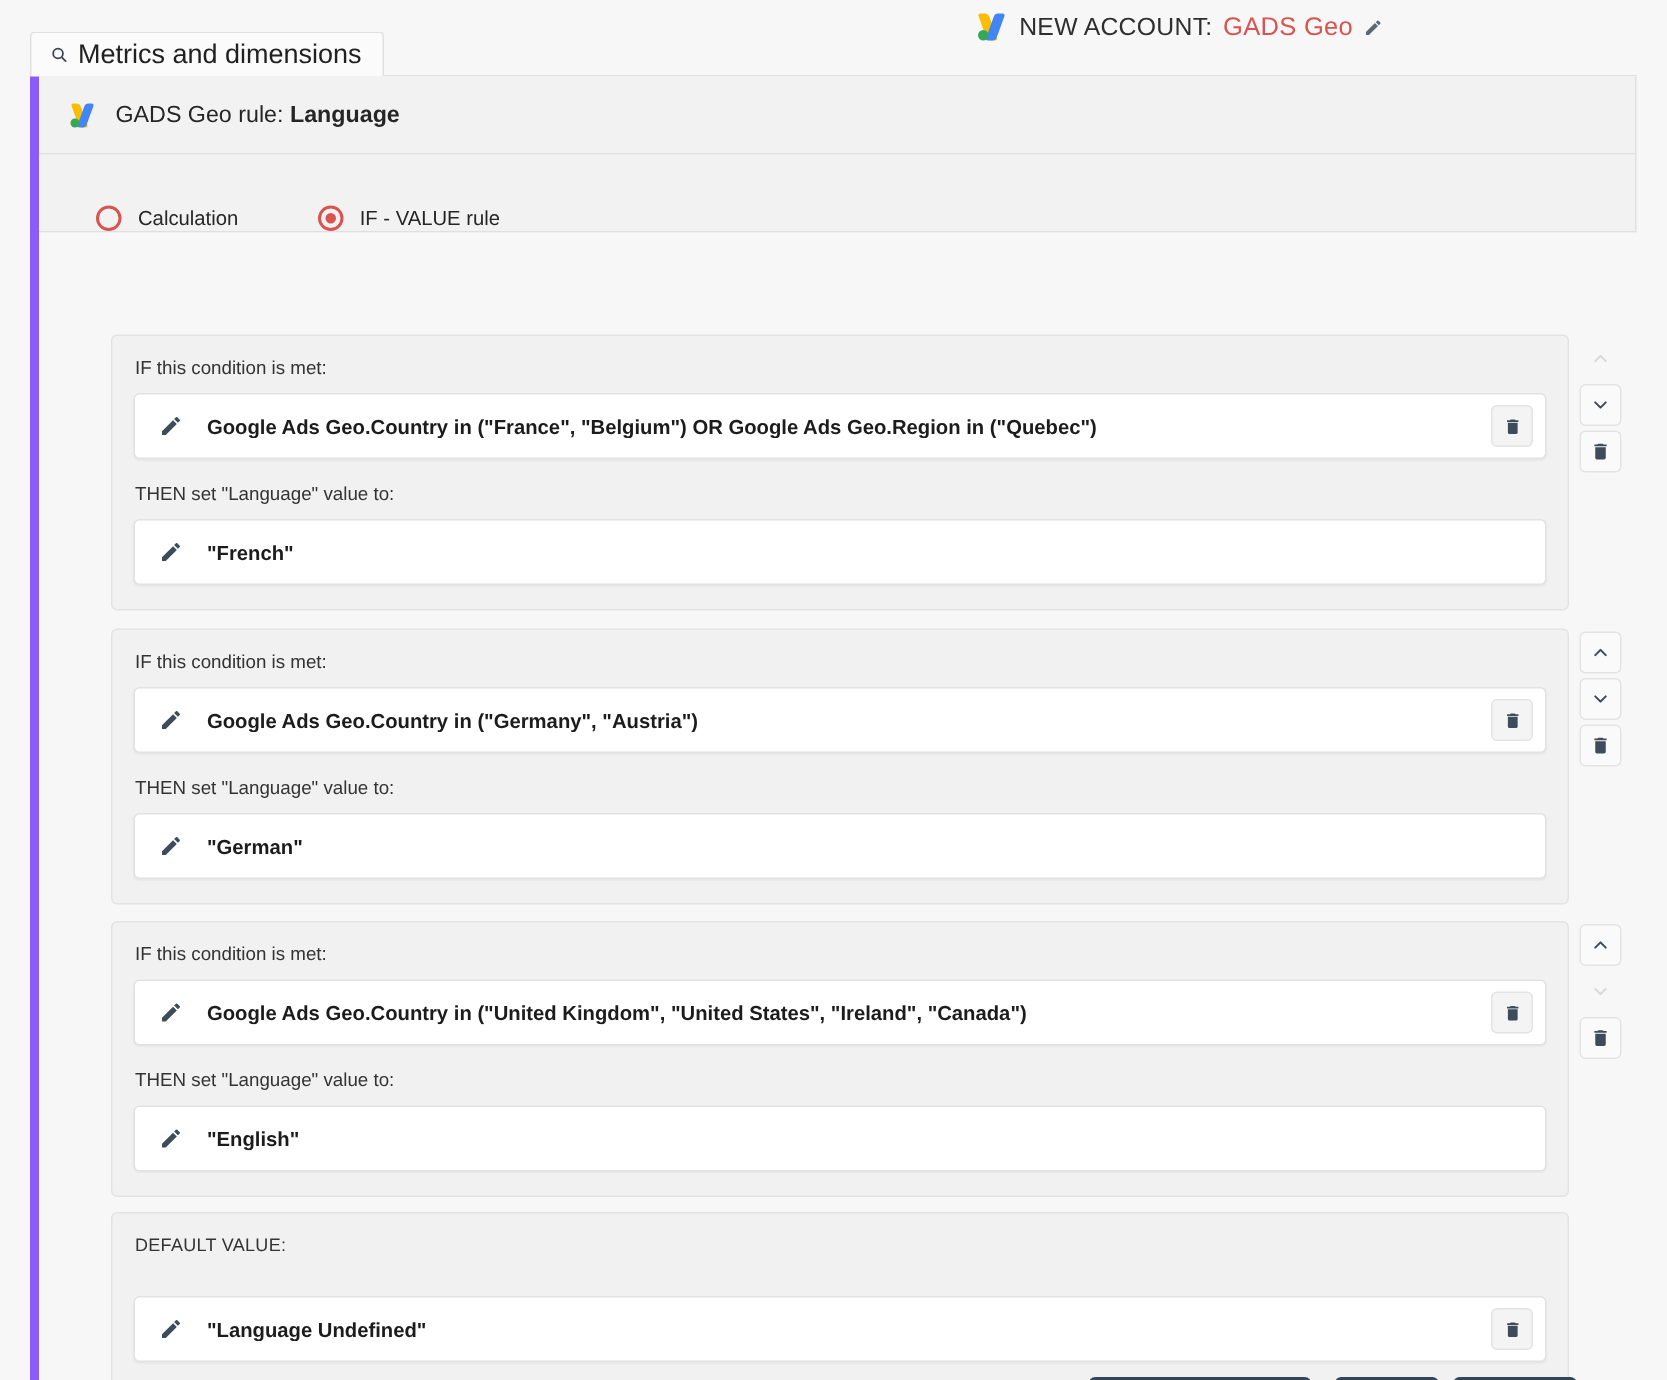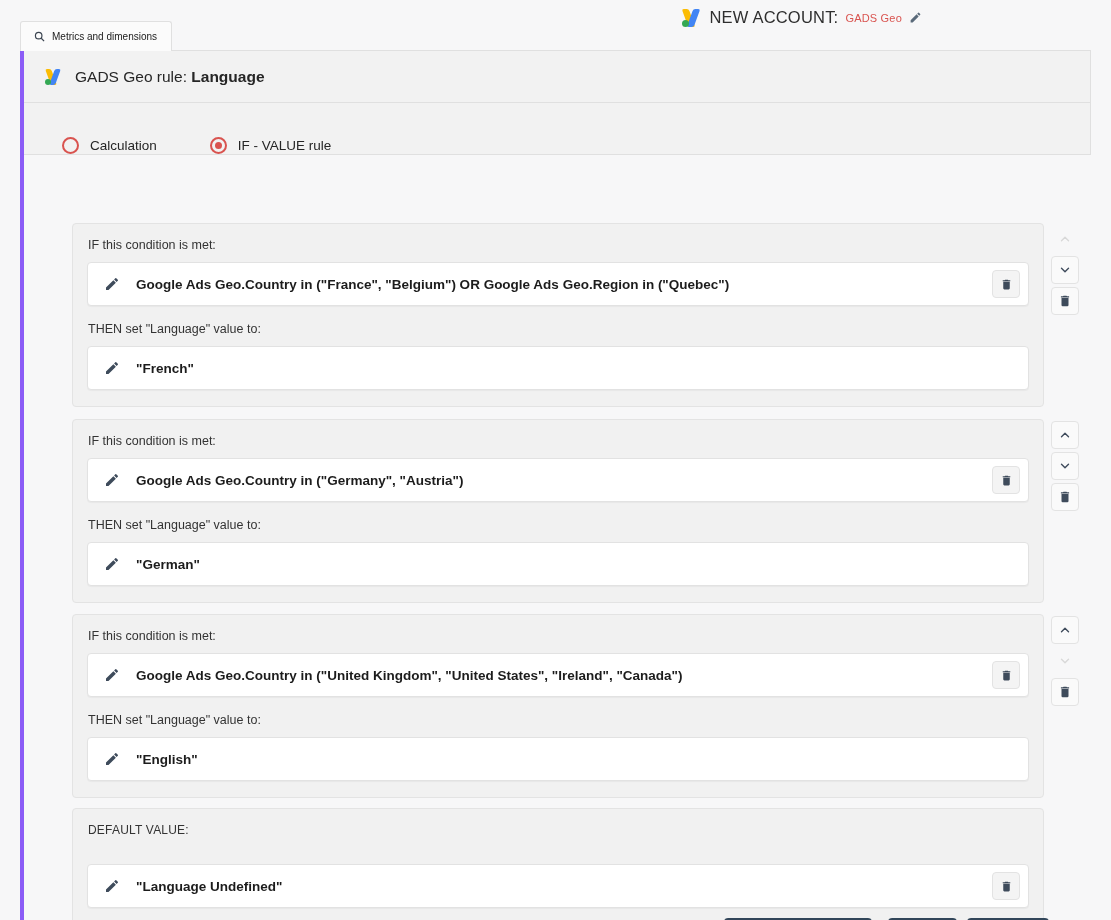--- a/index.html
+++ b/index.html
@@ -33,21 +33,21 @@
     align-items: center;
     gap: 7px;
     white-space: nowrap;
   }
   .account-name-static {
     font-size: 16.5px;
     color: #2f2f2f;
     letter-spacing: 0.2px;
   }
   .account-name-value {
-    font-size: 11px;
+    font-size: 17px;
     color: #d9534f;
     letter-spacing: 0.2px;
   }
 
   
   .gads-logo {
     position: relative;
     width: 20px;
     height: 18px;
     flex: 0 0 auto;
@@ -100,39 +100,39 @@
     height: 30px;
     box-sizing: border-box;
     padding: 0 14px 0 12px;
     background: #fbfbfb;
     border: 1px solid #e0e0e0;
     border-bottom: none;
     border-radius: 3px 3px 0 0;
     display: flex;
     align-items: center;
     gap: 6px;
-    font-size: 10px;
+    font-size: 18px;
     color: #212121;
   }
   .tab-underline {
     position: absolute;
     left: 0; bottom: 0;
     width: 1071px;
     height: 1px;
     background: #e0e0e0;
   }
 
   
   .card {
     position: absolute;
     left: 20px; top: 51px;
     width: 1071px;
     height: 869px;
     background: #f7f7f8;
-    border-left: 4px solid #8b5cf6;
+    border-left: 6px solid #8b5cf6;
     border-right: 1px solid #e0e0e0;
     box-sizing: border-box;
   }
   .card-header {
     height: 52px;
     border-bottom: 1px solid #e0e0e0;
     display: flex;
     align-items: center;
     padding-left: 21px;
     gap: 12px;

